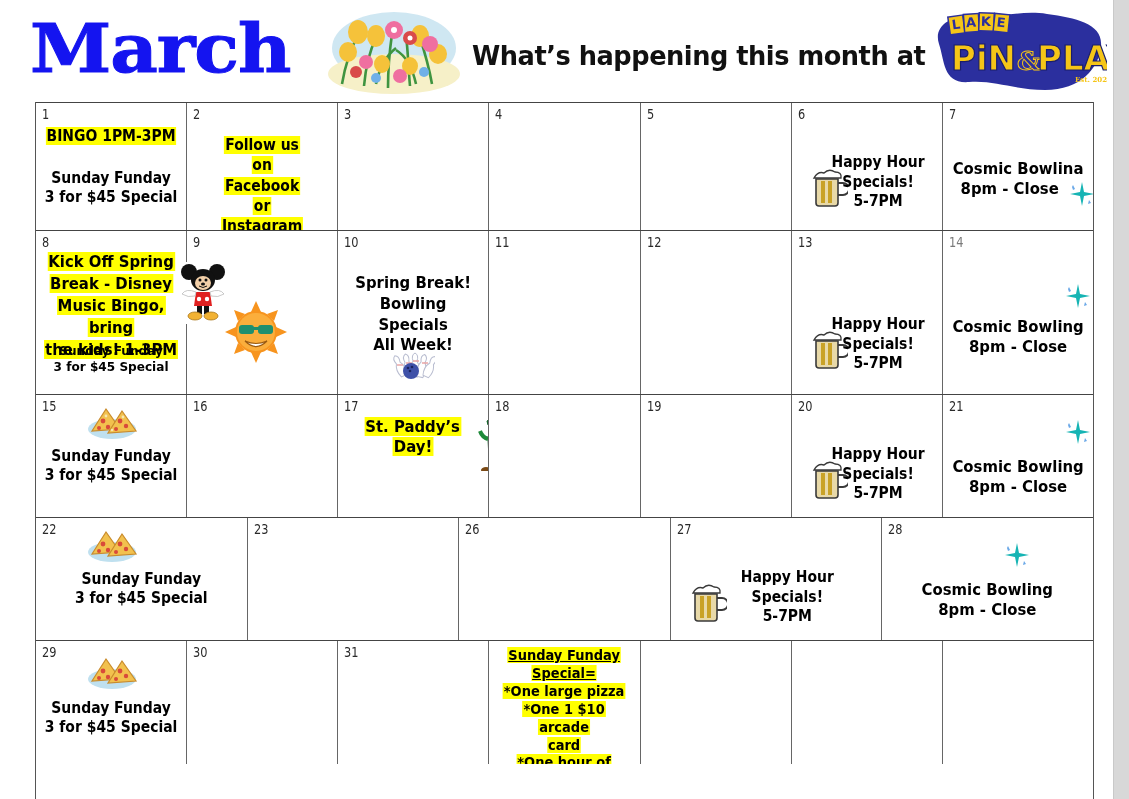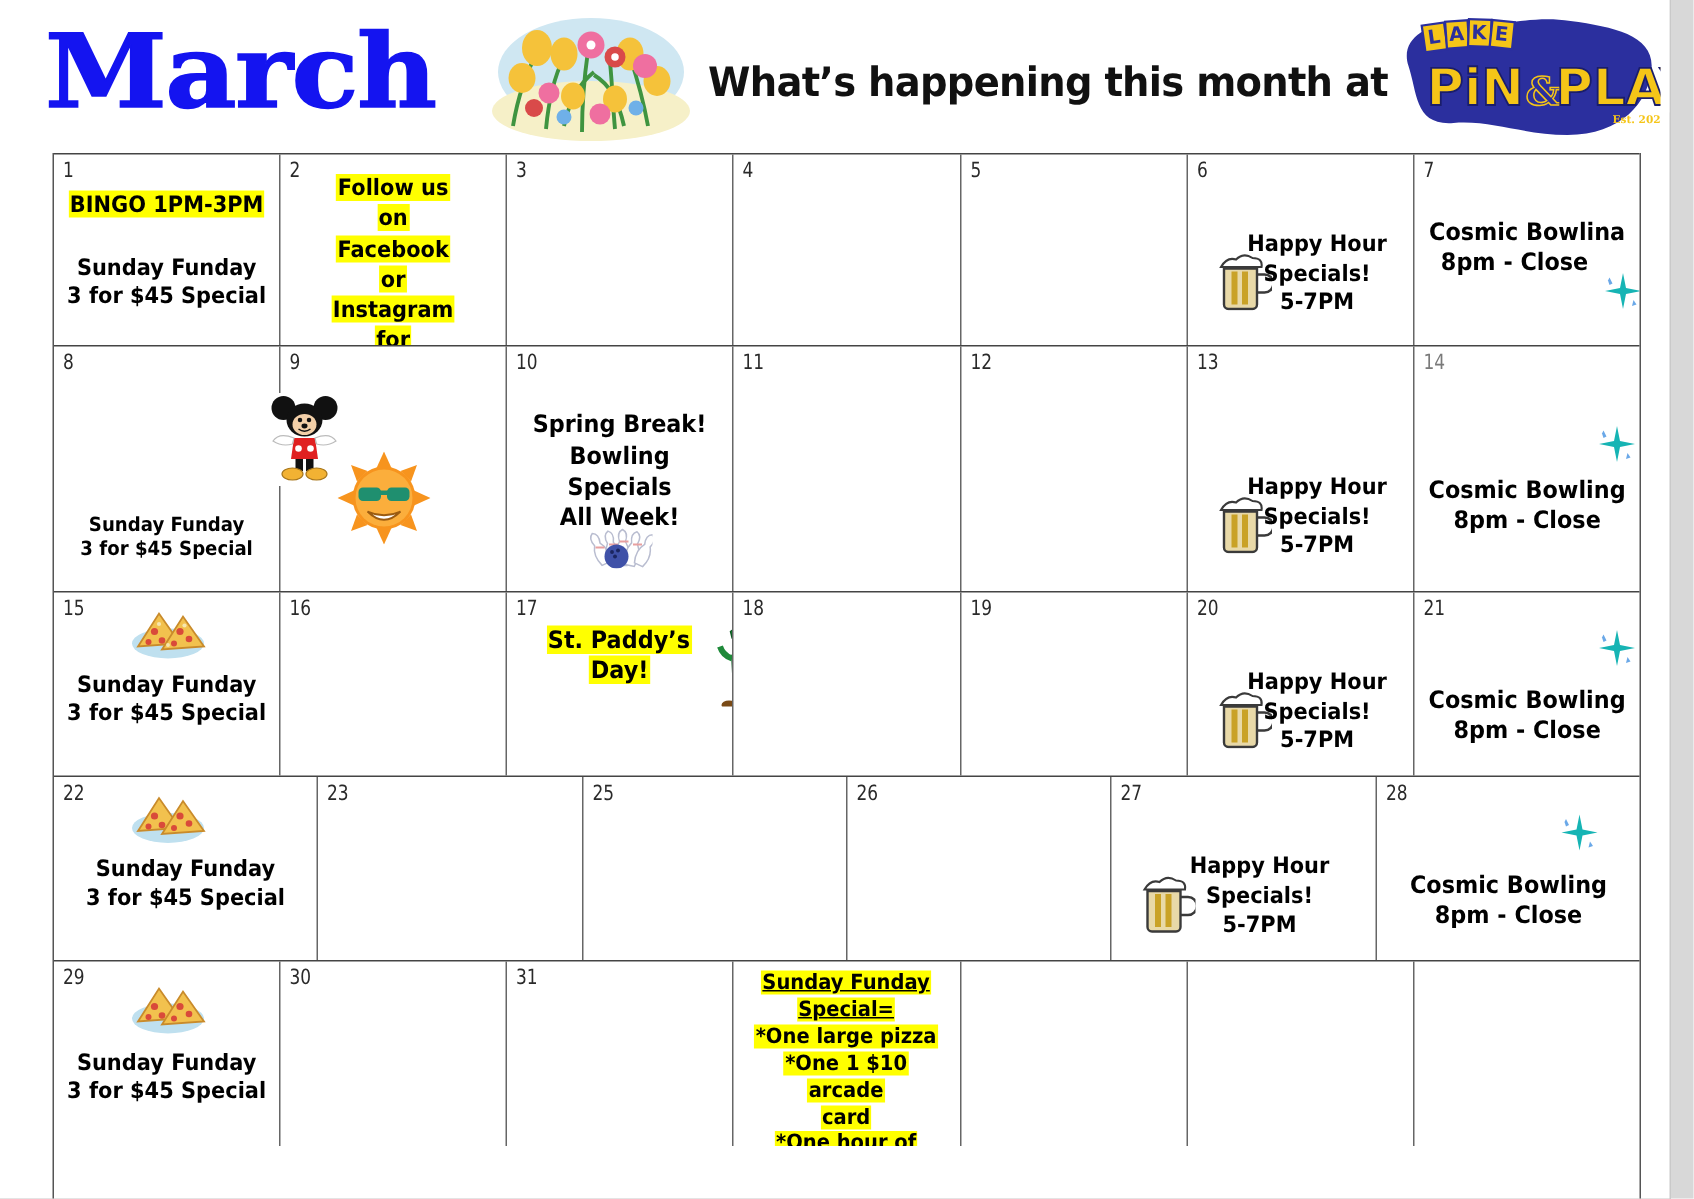--- a/index.html
+++ b/index.html
@@ -208,21 +208,21 @@
         <div class="daynum">1</div>
         <div class="evt bingo hl"><span>BINGO 1PM-3PM</span></div>
         <div class="stack" style="top:66px;">
           <div class="evt sunday-funday" style="position:static;">Sunday Funday</div>
           <div class="evt sunday-funday" style="position:static;">3 for $45 Special</div>
         </div>
       </div>
 
       <div class="cell">
         <div class="daynum">2</div>
-        <div class="stack follow hl" style="top:12px;">
+        <div class="stack follow hl" style="top:32px;">
           <div class="evt follow hl" style="position:static;"><span>Follow us on</span></div>
           <div class="evt follow hl" style="position:static;"><span>Facebook or</span></div>
           <div class="evt follow hl" style="position:static;"><span>Instagram for</span></div>
 
         </div>
       </div>
 
       <div class="cell">
         <div class="daynum">3</div>
       </div>
@@ -244,36 +244,42 @@
         </svg>
         <div class="stack" style="top:50px;padding-left:22px;">
           <div class="evt hh" style="position:static;">Happy Hour</div>
           <div class="evt hh" style="position:static;">Specials!</div>
           <div class="evt hh" style="position:static;">5-7PM</div>
         </div>
       </div>
 
       <div class="cell">
         <div class="daynum">7</div>
-        <div class="stack" style="top:42px;">
+        <div class="stack" style="top:56px;">
           <div class="evt cosmic" style="position:static;">Cosmic Bowlina</div>
           <div class="evt cosmic sub" style="position:static;padding-right:18px;">8pm - Close</div>
         </div>
         <svg class="icon sparkle" style="left:126px;top:78px;" viewBox="0 0 26 26">
           <path d="M13 1 L15 11 L25 13 L15 15 L13 25 L11 15 L1 13 L11 11 Z" fill="#16b4b4"></path>
           <path d="M4 4 L6 8 L4 9 L3 6 Z" fill="#6aa8e8"></path>
           <path d="M20 19 L22 22 L19 23 Z" fill="#6aa8e8"></path>
         </svg>
       </div>
     </div>
 
     <div class="week w2">
 
       <div class="cell">
         <div class="daynum">8</div>
+        <div class="stack" style="top:20px;">
+          <div class="evt kickoff hl" style="position:static;"><span>Kick Off Spring</span></div>
+          <div class="evt kickoff hl" style="position:static;"><span>Break - Disney</span></div>
+          <div class="evt kickoff hl" style="position:static;"><span>Music Bingo, bring</span></div>
+          <div class="evt kickoff hl" style="position:static;"><span>the kids! 1-3PM</span></div>
+        </div>
         <div class="stack" style="top:112px;">
           <div class="evt" style="position:static;font-size:13px;">Sunday Funday</div>
           <div class="evt" style="position:static;font-size:13px;">3 for $45 Special</div>
         </div>
       </div>
 
       <div class="cell">
         <div class="daynum">9</div>
         <svg class="icon sun" style="left:38px;top:70px;" viewBox="0 0 62 62">
           <g fill="#f7941e">
@@ -474,23 +480,20 @@
           </g>
         </svg>
         <div class="stack" style="top:52px;">
           <div class="evt sunday-funday" style="position:static;">Sunday Funday</div>
           <div class="evt sunday-funday" style="position:static;">3 for $45 Special</div>
         </div>
       </div>
 
       <div class="cell">
         <div class="daynum">23</div>
-      </div>
-      <div class="cell">
-        <div class="daynum">25</div>
       </div>
       <div class="cell">
         <div class="daynum">26</div>
       </div>
 
       <div class="cell">
         <div class="daynum">27</div>
         <svg class="icon mug" style="left:16px;top:62px;" viewBox="0 0 40 42">
           <path d="M8 14 h22 v24 a3 3 0 0 1 -3 3 h-16 a3 3 0 0 1 -3 -3 z" fill="#e8d9a8" stroke="#3a3a3a" stroke-width="1.6"></path>
           <rect x="13" y="16" width="4" height="22" fill="#c9a227"></rect>

